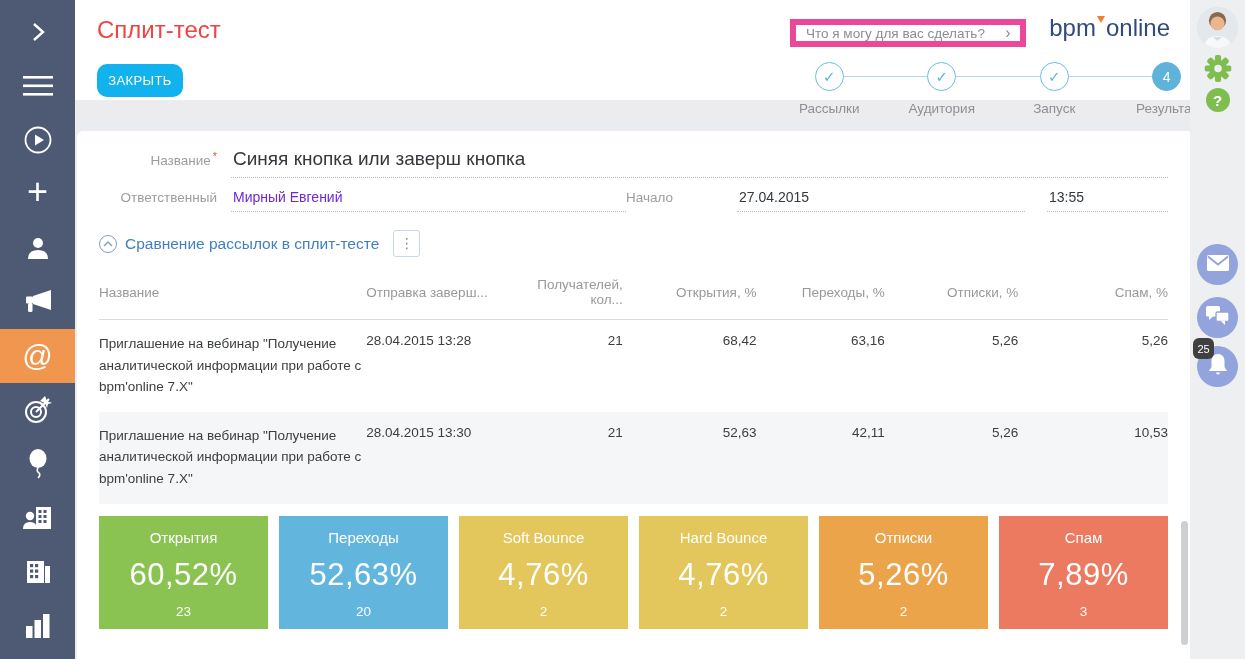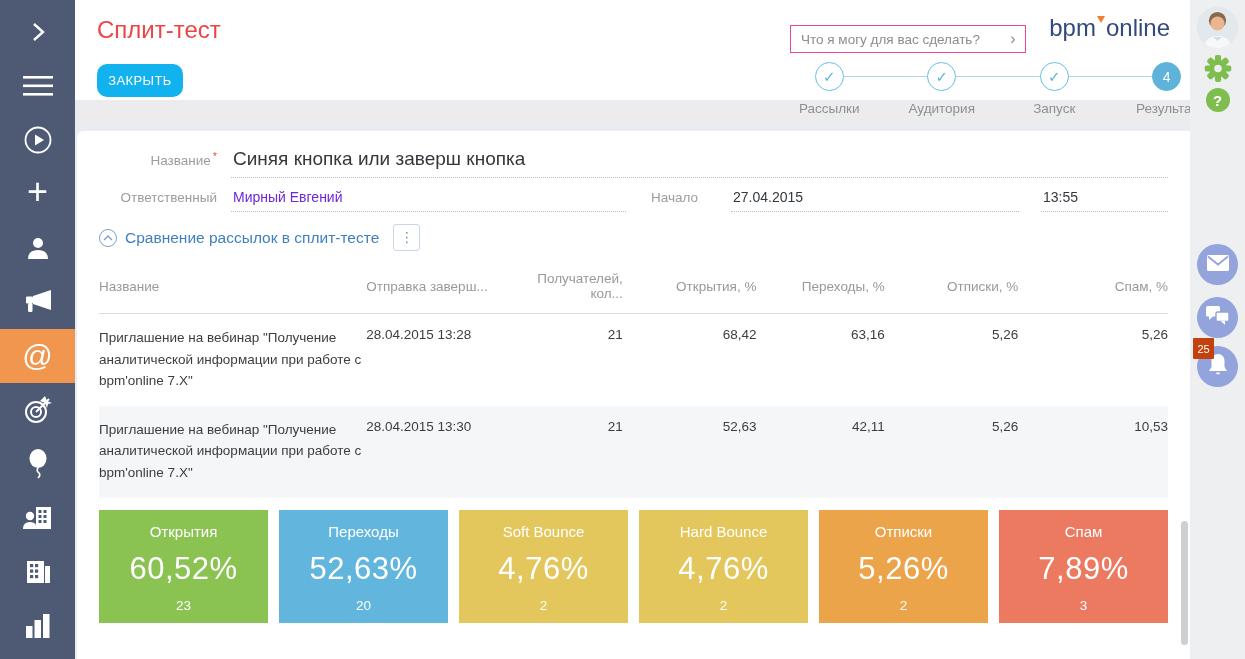--- a/index.html
+++ b/index.html
@@ -15,27 +15,27 @@
   .plus-glyph { color:#fff; font-size:36px; font-weight:300; line-height:1; margin-top:-4px; }
 
   
   .rail { position:absolute; right:0; top:0; width:55px; height:659px; background:#edeff1; z-index:5; }
   .avatar { position:absolute; top:7px; left:7px; width:41px; height:41px; border-radius:50%; overflow:hidden; background:#dde3e7; cursor:pointer; }
   .rail-ico { position:absolute; left:50%; transform:translateX(-50%); cursor:pointer; }
   .gear-pos { top:55px; }
   .q-circle { top:88px; width:24px; height:24px; border-radius:50%; background:#7fbe4e; color:#fff; font-size:15px; font-weight:bold; display:flex; align-items:center; justify-content:center; }
   .bubble-btn { position:absolute; left:7px; width:41px; height:41px; border-radius:50%; background:#93a3db; display:flex; align-items:center; justify-content:center; cursor:pointer; }
   .mail-pos { top:244px; } .chat-pos { top:297px; } .bell-pos { top:346px; }
-  .badge { position:absolute; top:338px; left:3px; min-width:21px; height:21px; border-radius:1px; background:#c2410c; color:#fff; font-size:11px; display:flex; align-items:center; justify-content:center; padding:0 4px; z-index:6; }
+  .badge { position:absolute; top:338px; left:3px; min-width:21px; height:21px; border-radius:6px; background:#404040; color:#fff; font-size:11px; display:flex; align-items:center; justify-content:center; padding:0 4px; z-index:6; }
 
   
   .content { position:absolute; left:75px; right:55px; top:0; bottom:0; overflow:hidden; }
   .topbar { position:absolute; left:0; right:0; top:0; height:100px; background:#fff; }
   .page-title { position:absolute; left:22px; top:16px; font-size:24px; font-weight:400; color:#ef4444; }
-  .searchbox { position:absolute; right:164px; top:25px; width:236px; height:28px; border:1px solid #ec4899; background:#fff; display:flex; align-items:center; }
+  .searchbox { position:absolute; right:164px; top:19px; width:236px; height:28px; border:6px solid #ec4899; background:#fff; display:flex; align-items:center; }
   .searchbox input { flex:1; border:0; outline:none; font-family:inherit; font-size:13.5px; color:#5a5d60; padding:0 6px 0 10px; background:transparent; }
   .searchbox input::placeholder { color:#8a8d90; opacity:1; }
   .search-arrow { width:24px; text-align:center; color:#8a8d90; font-size:16px; cursor:pointer; user-select:none; }
   .logo { position:absolute; right:20px; top:14px; font-size:24px; color:#31497e; letter-spacing:0; cursor:default; white-space:nowrap; }
   .logo-tri { display:inline-block; width:0; height:0; border-left:4px solid transparent; border-right:4px solid transparent; border-top:7px solid #f07f2e; margin:0 1px 13px 1px; vertical-align:baseline; }
   .close-btn { position:absolute; left:22px; top:64px; width:86px; height:33px; background:#12b2ee; color:#fff; border:0; font-family:inherit; font-size:13px; letter-spacing:.4px; cursor:pointer; border-radius:10px; }
 
   .band { position:absolute; left:2px; right:0; top:100px; height:24px; background:#ececee; border-radius:6px 0 0 6px; z-index:1; }
 
   .steps { position:absolute; left:698px; top:62px; width:450px; height:60px; z-index:2; }
@@ -50,27 +50,27 @@
   .scroll-thumb { position:absolute; right:2px; top:390px; width:7px; height:124px; background:#ccd0d3; border-radius:4px; cursor:pointer; }
 
   
   .frm-row { display:flex; align-items:baseline; }
   .frm-label { flex:0 0 118px; text-align:right; margin-right:14px; font-size:13.5px; color:#9b9da0; position:relative; }
   .req { color:#e5543f; font-size:11px; position:relative; top:-5px; margin-left:2px; }
   .frm-value { border-bottom:1px dotted #b9bdc0; padding:2px 2px 6px 2px; font-size:14px; color:#33383c; min-height:20px; }
   .v-name { flex:1; font-size:19px; padding-bottom:7px; }
   .v-desc { flex:1; }
   .v-owner { flex:0 0 395px; color:#6d28d9; cursor:pointer; }
-  .start-label { flex:0 0 97px; text-align:center; margin-right:8px; font-size:13.5px; color:#9b9da0; }
+  .start-label { flex:0 0 97px; text-align:left; margin-right:14px; font-size:13.5px; color:#9b9da0; }
   .v-date { flex:0 0 288px; margin-right:22px; }
   .v-time { flex:1; }
   .frm-row + .frm-row { margin-top:9px; }
 
   
-  .sec-head { display:flex; align-items:center; margin-top:12px; }
+  .sec-head { display:flex; align-items:center; margin-top:18px; }
   .collapse-ico { width:18px; height:18px; border:1px solid #7f9ec4; border-radius:50%; display:flex; align-items:center; justify-content:center; cursor:pointer; margin-right:8px; flex-shrink:0; }
   .sec-title { font-size:15.5px; color:#4180c0; }
   .kebab-btn { margin-left:14px; width:27px; height:27px; border:1px solid #c9d7e6; border-radius:3px; background:#fff; color:#7d93a8; font-size:14px; line-height:25px; text-align:center; cursor:pointer; }
 
   
   table.cmp { width:100%; border-collapse:collapse; margin-top:14px; table-layout:fixed; }
   table.cmp col.c-name{width:25%;} col.c-sent{width:13%;} col.c-rec{width:11%;} col.c-open{width:12.5%;} col.c-click{width:12%;} col.c-unsub{width:12.5%;} col.c-spam{width:14%;}
   table.cmp th { font-weight:400; font-size:13.5px; color:#97999c; text-align:left; padding:6px 0 12px 0; border-bottom:1px solid #d9dbdc; }
   table.cmp th.num, table.cmp td.num { text-align:right;margin-top:28px; }
   table.cmp td { font-size:13.5px; color:#3b3e40; vertical-align:top; padding:13px 0 14px 0; }

